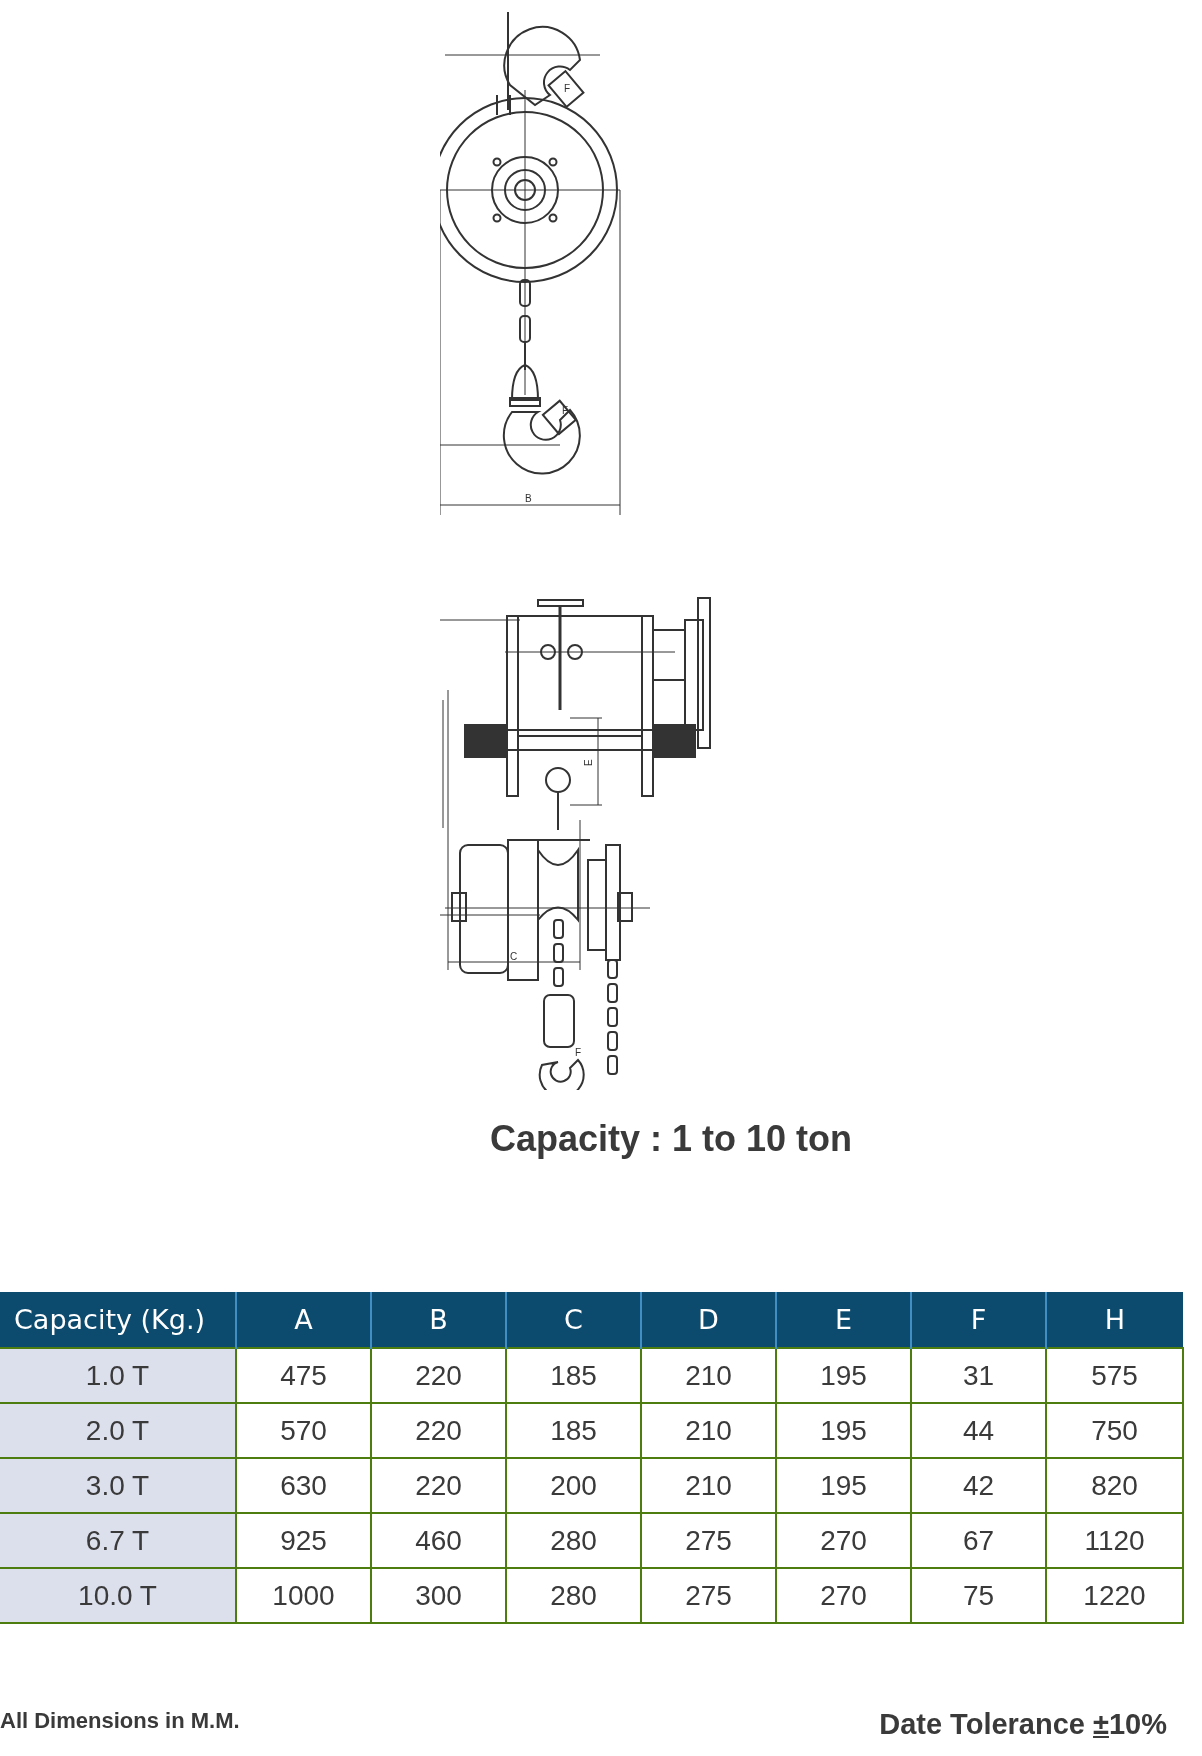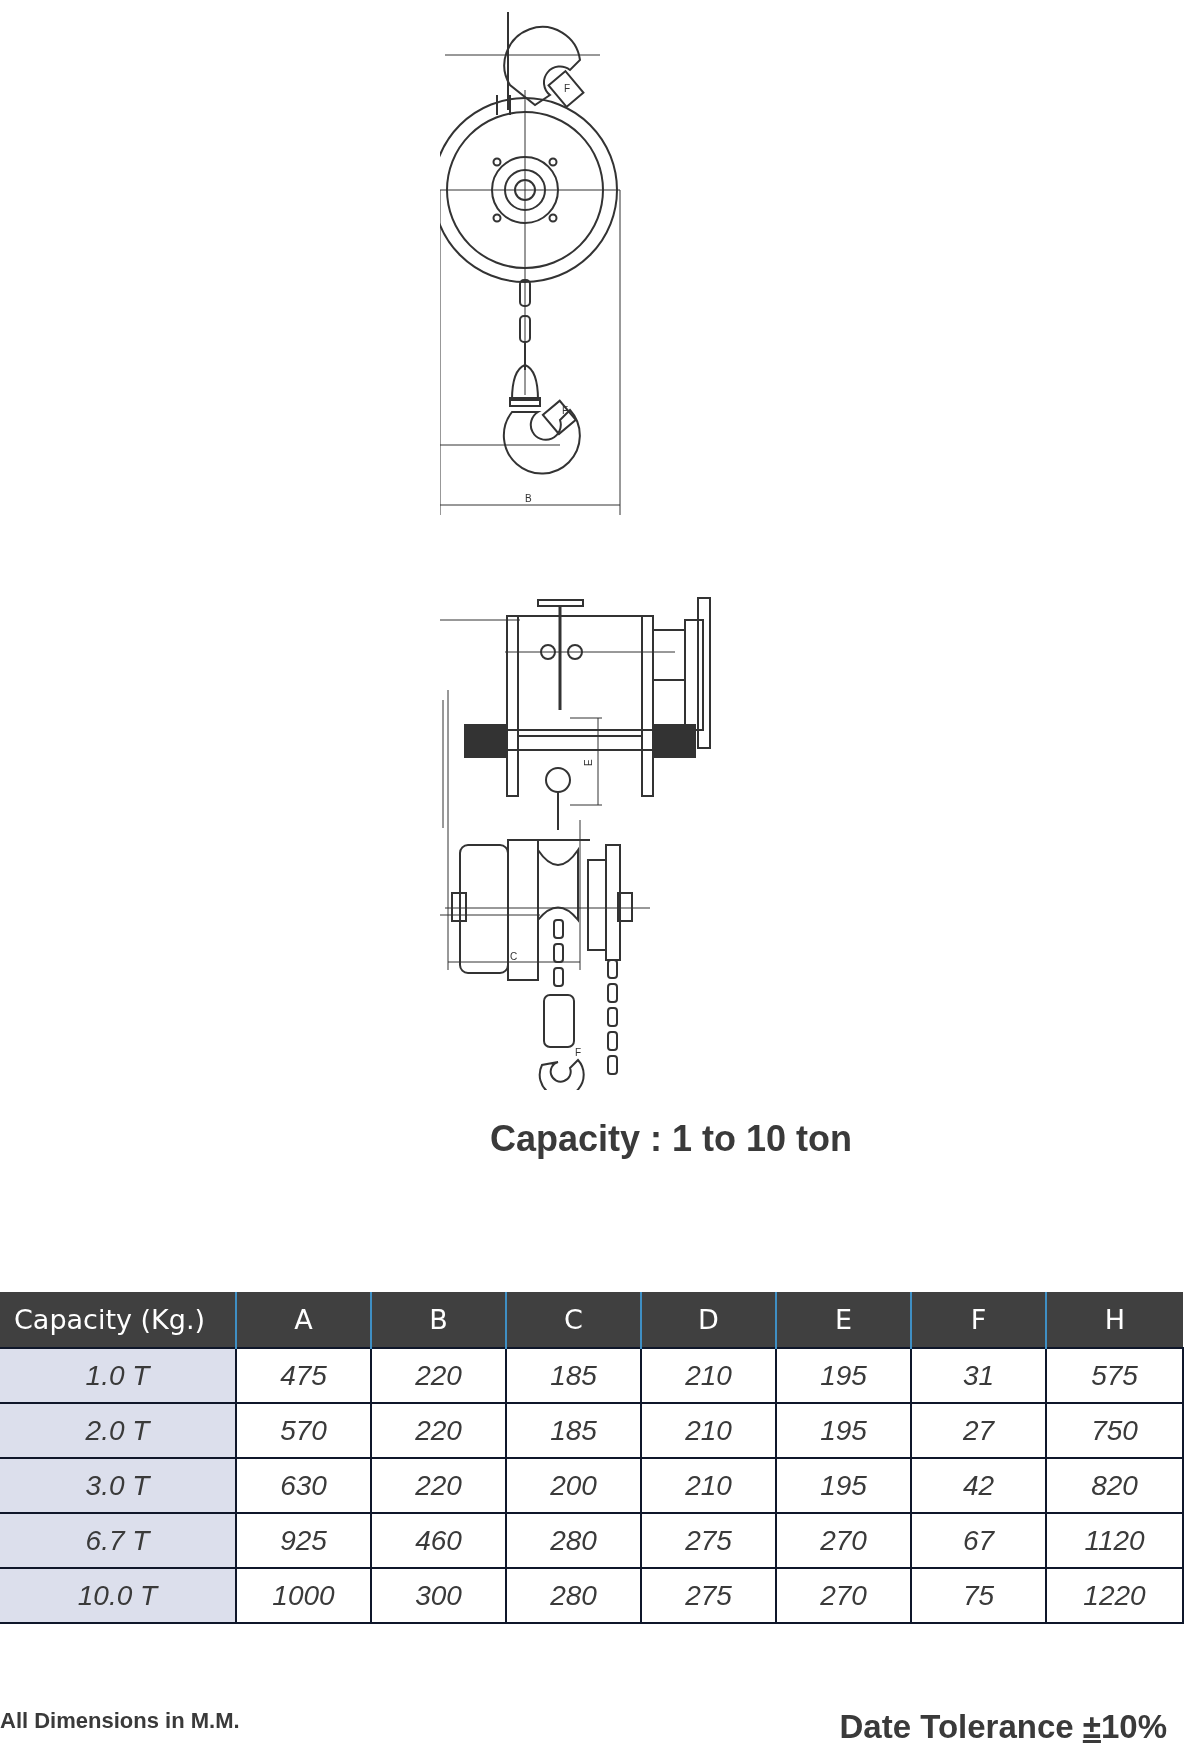--- a/index.html
+++ b/index.html
@@ -2,26 +2,26 @@
 <html><head>
 <meta charset="utf-8">
 <style>
   html, body { margin: 0; padding: 0; background: #ffffff; }
   body { width: 1202px; height: 1756px; position: relative; overflow: hidden; font-family: "Liberation Sans", sans-serif; color: #333; }
   .drawing { position: absolute; }
   .drawing svg { display: block; }
   .caption { position: absolute; left: 0; width: 1202px; top: 1118px; text-align: center; font-weight: bold; font-size: 36px; color: #3a3a3a; }
   .caption span { display: inline-block; margin-left: 140px; }
   table.spec { position: absolute; left: 0; top: 1292px; width: 1183px; border-collapse: collapse; table-layout: fixed; }
-  table.spec th { background: #404040; color: #ffffff; font-weight: normal; font-family: "DejaVu Sans", sans-serif; font-size: 27px; height: 55px; border-left: 2px solid #3f8fc4; padding: 0; text-align: center; }
+  table.spec th { background: #0c4a6e; color: #ffffff; font-weight: normal; font-family: "DejaVu Sans", sans-serif; font-size: 27px; height: 55px; border-left: 2px solid #3f8fc4; padding: 0; text-align: center; }
   table.spec th:first-child { border-left: none; text-align: left; padding-left: 14px; }
-  table.spec td { height: 53px; border: 2px solid #0f172a; font-size: 28px; color: #3a3a3a; text-align: center; padding: 0; background: #fff; font-style: italic; }
+  table.spec td { height: 53px; border: 2px solid #4d7c0f; font-size: 28px; color: #3a3a3a; text-align: center; padding: 0; background: #fff; }
   table.spec td.cap { background: #dcdfec; border-left: none; }
   .foot-left { position: absolute; left: 0; top: 1708px; font-weight: bold; font-size: 22px; color: #3a3a3a; }
-  .foot-right { position: absolute; right: 35px; top: 1708px; font-weight: bold; font-size: 33px; color: #3a3a3a; }
+  .foot-right { position: absolute; right: 35px; top: 1708px; font-weight: bold; font-size: 29px; color: #3a3a3a; }
   .pm { text-decoration: underline; }
   .lbl { font-family: "Liberation Sans", sans-serif; font-size: 10px; fill: #333; }
 </style>
 </head>
 <body>
 
 <div class="drawing" style="left:440px; top:0px;">
   <svg width="300" height="520" viewBox="0 0 300 520" fill="none" stroke="#333" stroke-width="2">
 
     <path d="M70 85 A38 38 0 1 1 140 60 L130 70 A15 15 0 1 0 110 95 L95 105 Z"></path>
@@ -169,21 +169,21 @@
       <td>31</td>
       <td>575</td>
     </tr>
     <tr>
       <td class="cap">2.0 T</td>
       <td>570</td>
       <td>220</td>
       <td>185</td>
       <td>210</td>
       <td>195</td>
-      <td>27</td>
+      <td>44</td>
       <td>750</td>
     </tr>
     <tr>
       <td class="cap">3.0 T</td>
       <td>630</td>
       <td>220</td>
       <td>200</td>
       <td>210</td>
       <td>195</td>
       <td>42</td>

